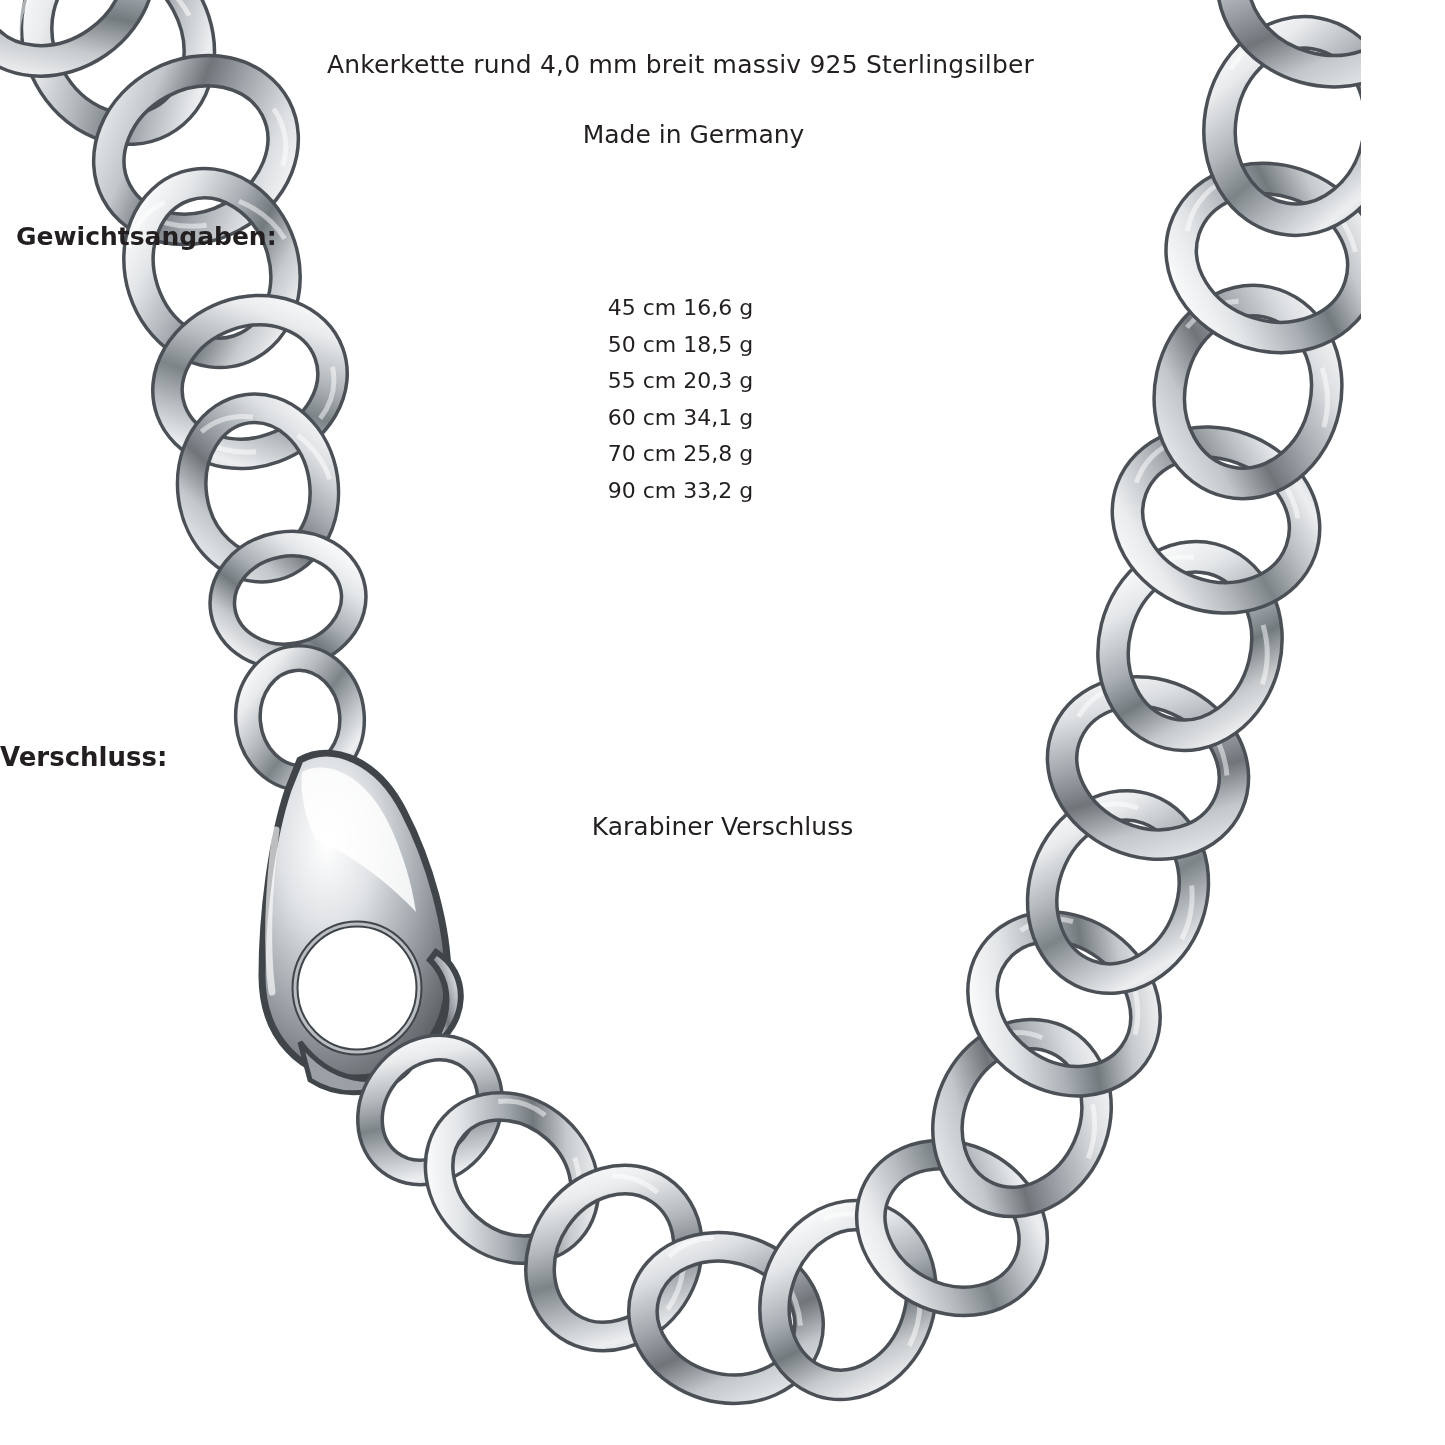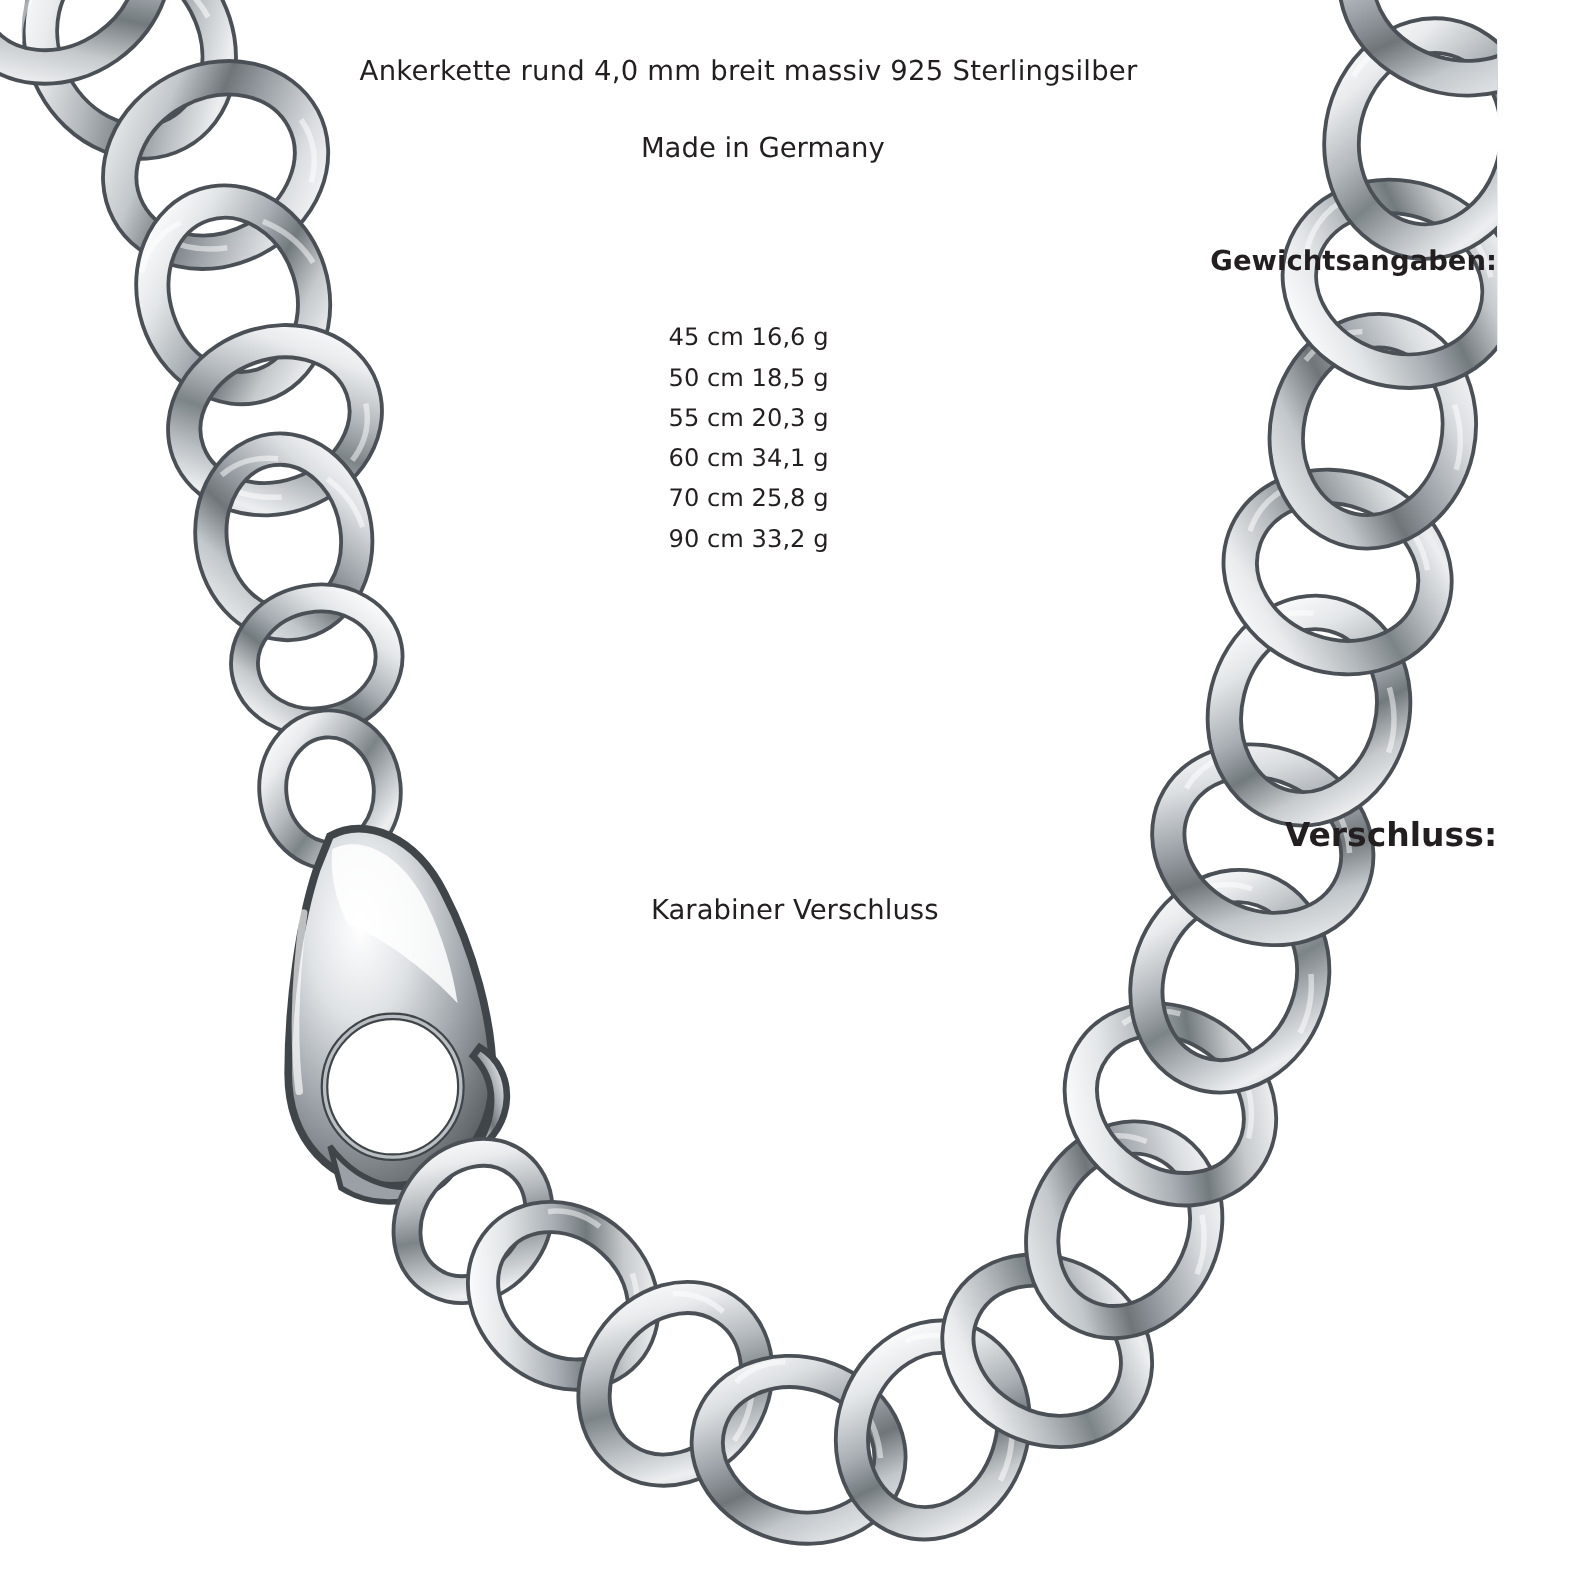--- a/index.html
+++ b/index.html
@@ -46,23 +46,23 @@
     left: 0;
     width: 100%;
     text-align: center;
     font-size: 25px;
     color: #231f20;
     margin-left: 13px;
   }
   .weights-title {
     position: absolute;
     top: 222px;
-    left: 0;
-    width: 100%;
-    text-align: right;
+    left: 16px;
+    width: 100%;
+    text-align: left;
     font-size: 25px;
     font-weight: bold;
     color: #231f20;
   }
   .weights-list {
     position: absolute;
     top: 290px;
     left: 0;
     width: 100%;
     text-align: center;
@@ -72,22 +72,22 @@
   }
   .weights-list .row {
     display: block;
     white-space: pre;
   }
   .clasp-title {
     position: absolute;
     top: 742px;
     left: 0;
     width: 100%;
-    text-align: right;
-    font-size: 30px;
+    text-align: left;
+    font-size: 26px;
     font-weight: bold;
     color: #231f20;
   }
   .clasp-value {
     position: absolute;
     top: 812px;
     left: 0;
     width: 100%;
     text-align: center;
     font-size: 25px;

